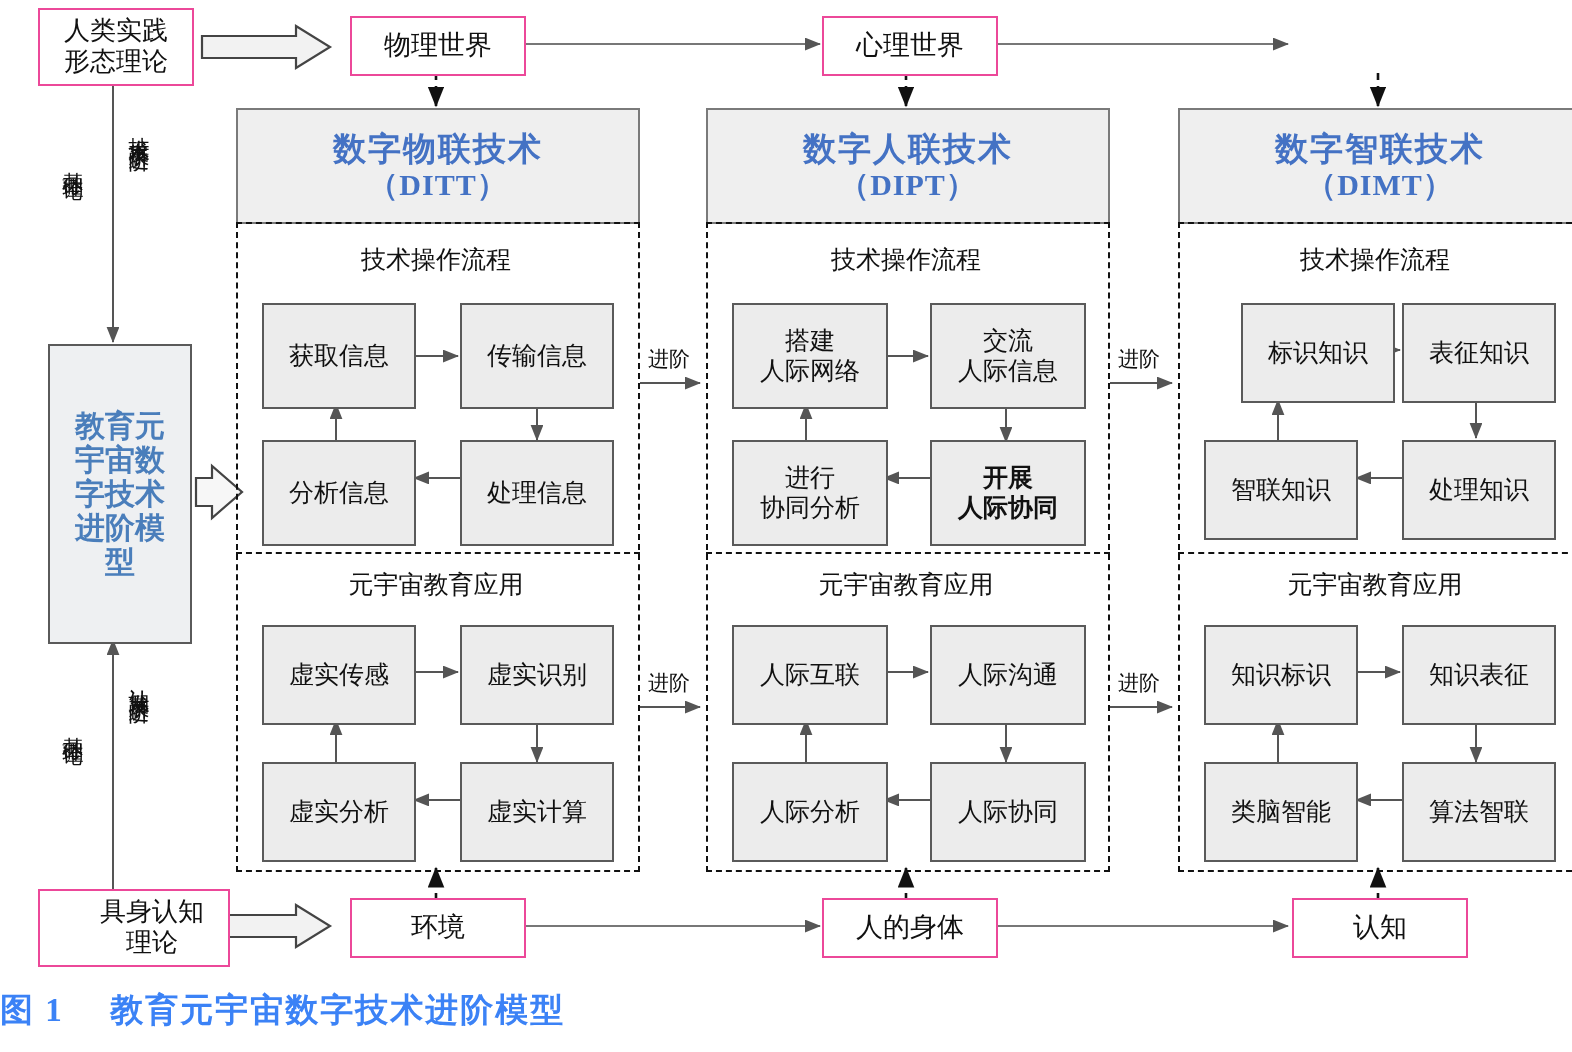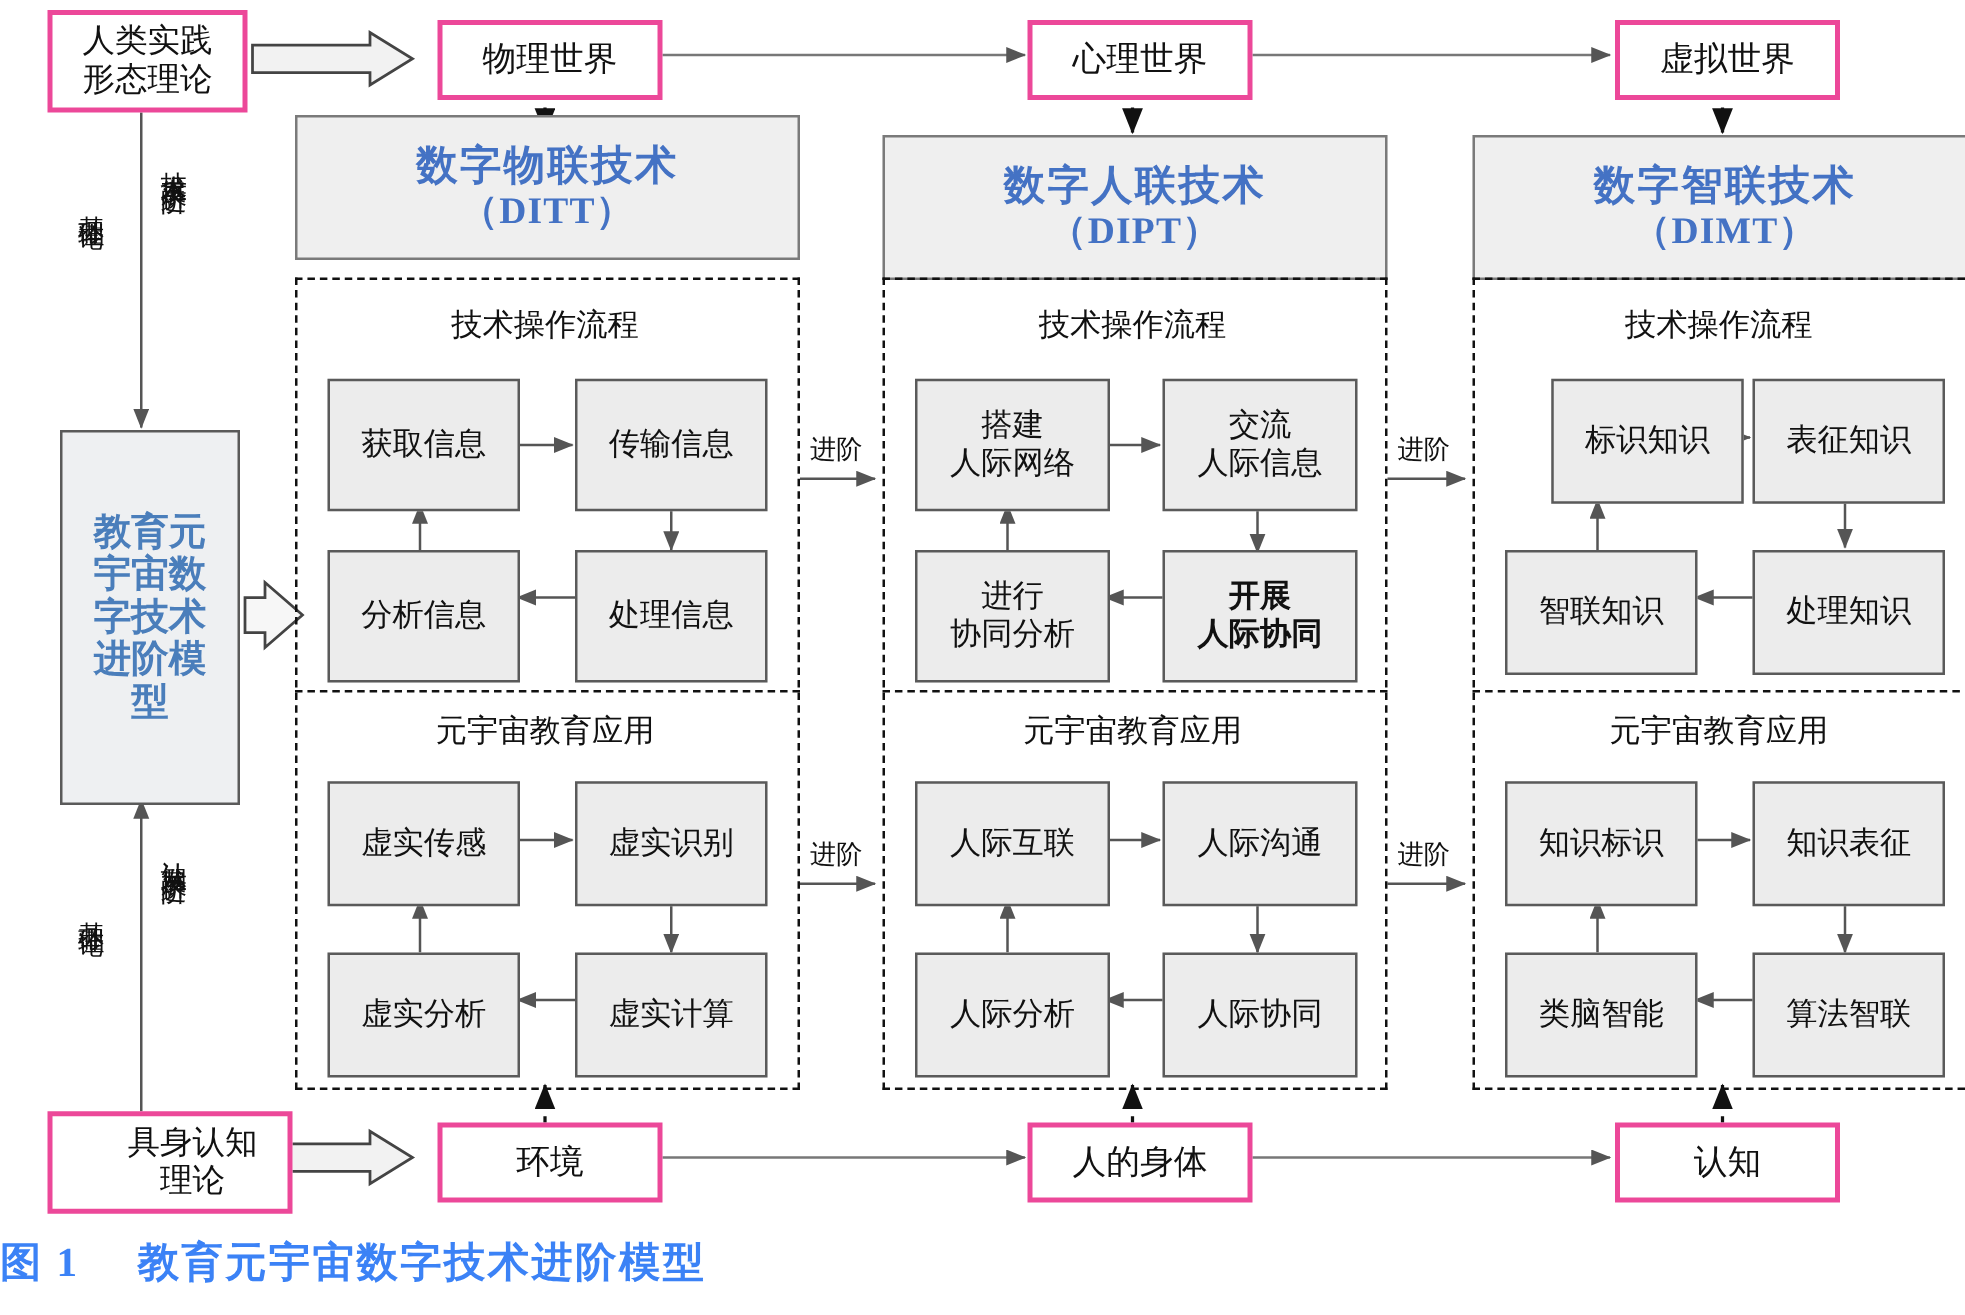--- a/index.html
+++ b/index.html
@@ -1,21 +1,21 @@
 <!DOCTYPE html>
 <html><head>
 <meta charset="utf-8">
 <style>
   html,body{margin:0;padding:0;background:#fff;}
   body{font-family:"Liberation Serif","DejaVu Serif",serif;}
   #stage{position:relative;width:1572px;height:1052px;background:#fff;overflow:hidden;}
 
   
   .plainbox{
-    position:absolute;background:#fff;border:4px solid #ec4899;
+    position:absolute;background:#fff;border:2px solid #ec4899;
     display:flex;align-items:center;justify-content:center;text-align:center;
     font-family:"Liberation Serif","DejaVu Serif",serif;color:#111;line-height:1.18;
   }
   .greybox{
     position:absolute;background:#ececec;border:2px solid #5a5a5a;
     display:flex;align-items:center;justify-content:center;text-align:center;
     font-family:"Liberation Serif","DejaVu Serif",serif;color:#111;line-height:1.2;
   }
   .hdrbox{
     position:absolute;background:#efefef;border:2px solid #7a7a7a;
@@ -168,35 +168,32 @@
       <div>理论</div>
     </div>
   </div>
 
   <div class="plainbox" style="left:350px;top:16px;width:172px;height:56px;font-size:27px;">
       <span>物理世界</span>
     </div>
   <div class="plainbox" style="left:822px;top:16px;width:172px;height:56px;font-size:27px;">
       <span>心理世界</span>
     </div>
-  <div class="plainbox" style="left:1292px;top:16px;width:172px;height:56px;font-size:27px;">
-      <span>虚拟世界</span>
-    </div>
 
   <div class="plainbox" style="left:350px;top:898px;width:172px;height:56px;font-size:27px;">
       <span>环境</span>
     </div>
   <div class="plainbox" style="left:822px;top:898px;width:172px;height:56px;font-size:27px;">
       <span>人的身体</span>
     </div>
   <div class="plainbox" style="left:1292px;top:898px;width:172px;height:56px;font-size:27px;">
       <span>认知</span>
     </div>
 
-  <div class="hdrbox" style="left:236px;top:92px;width:400px;height:112px;">
+  <div class="hdrbox" style="left:236px;top:108px;width:400px;height:112px;">
     <div class="hdr-cn">数字物联技术</div>
     <div class="hdr-en">（DITT）</div>
   </div>
 
   <div class="dashpanel" style="left:236px;top:222px;width:400px;height:646px;"></div>
   <div class="dashline" style="left:236px;top:552px;width:404px;"></div>
 
   <div class="sectitle" style="left:236px;top:243px;width:400px;">技术操作流程</div>
 
   <div class="greybox" style="left:262px;top:303px;width:150px;height:102px;font-size:25px;">

